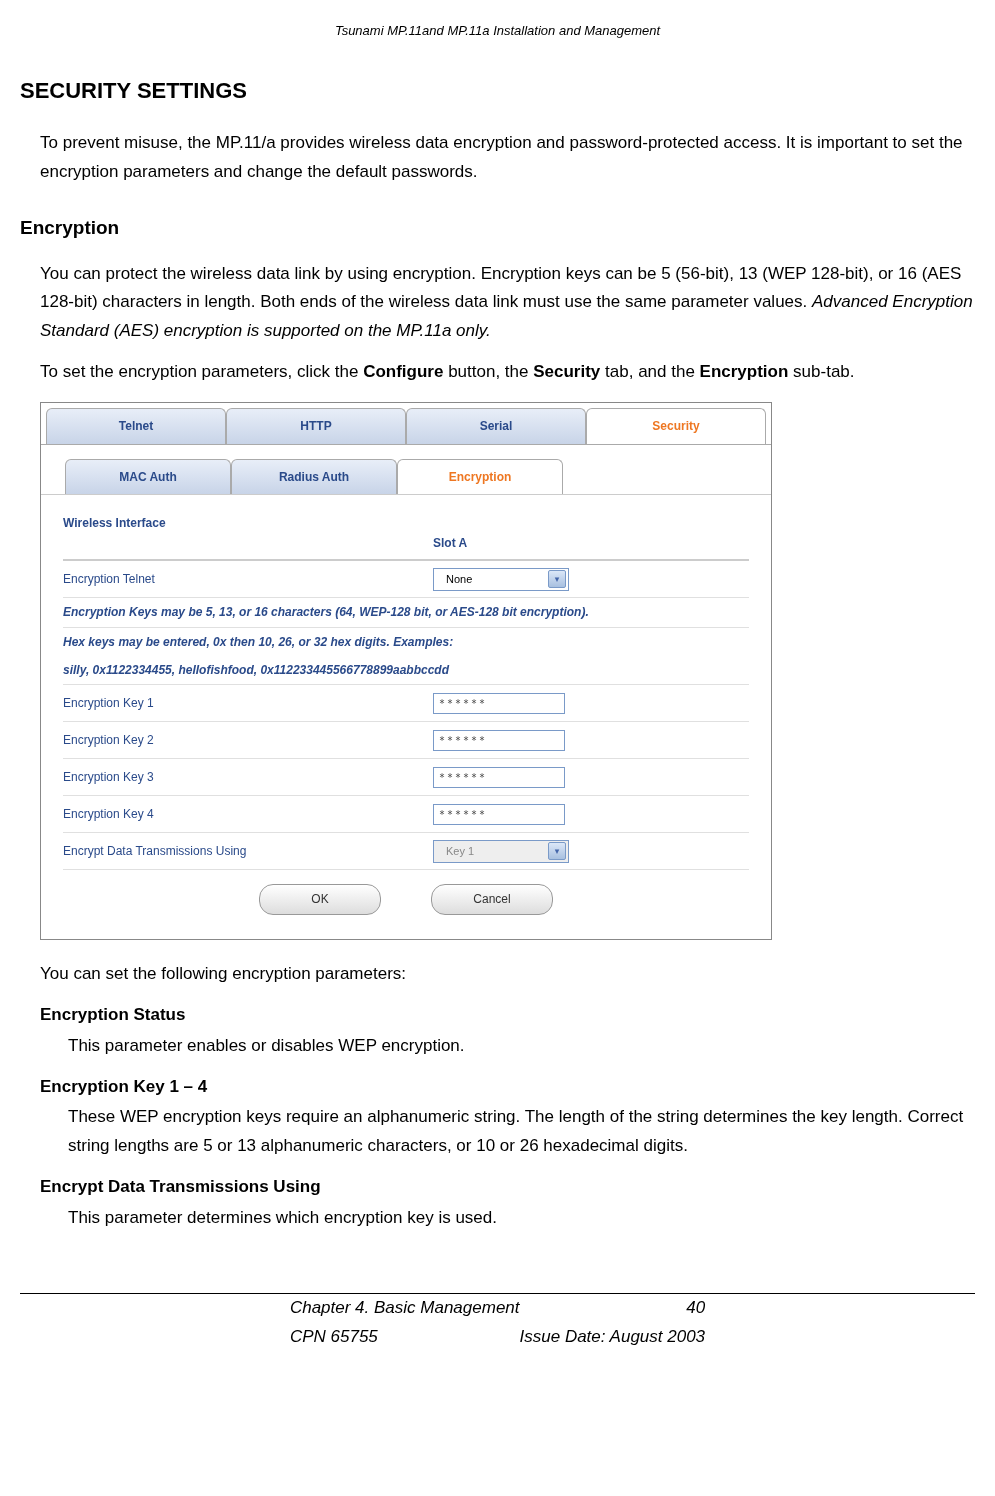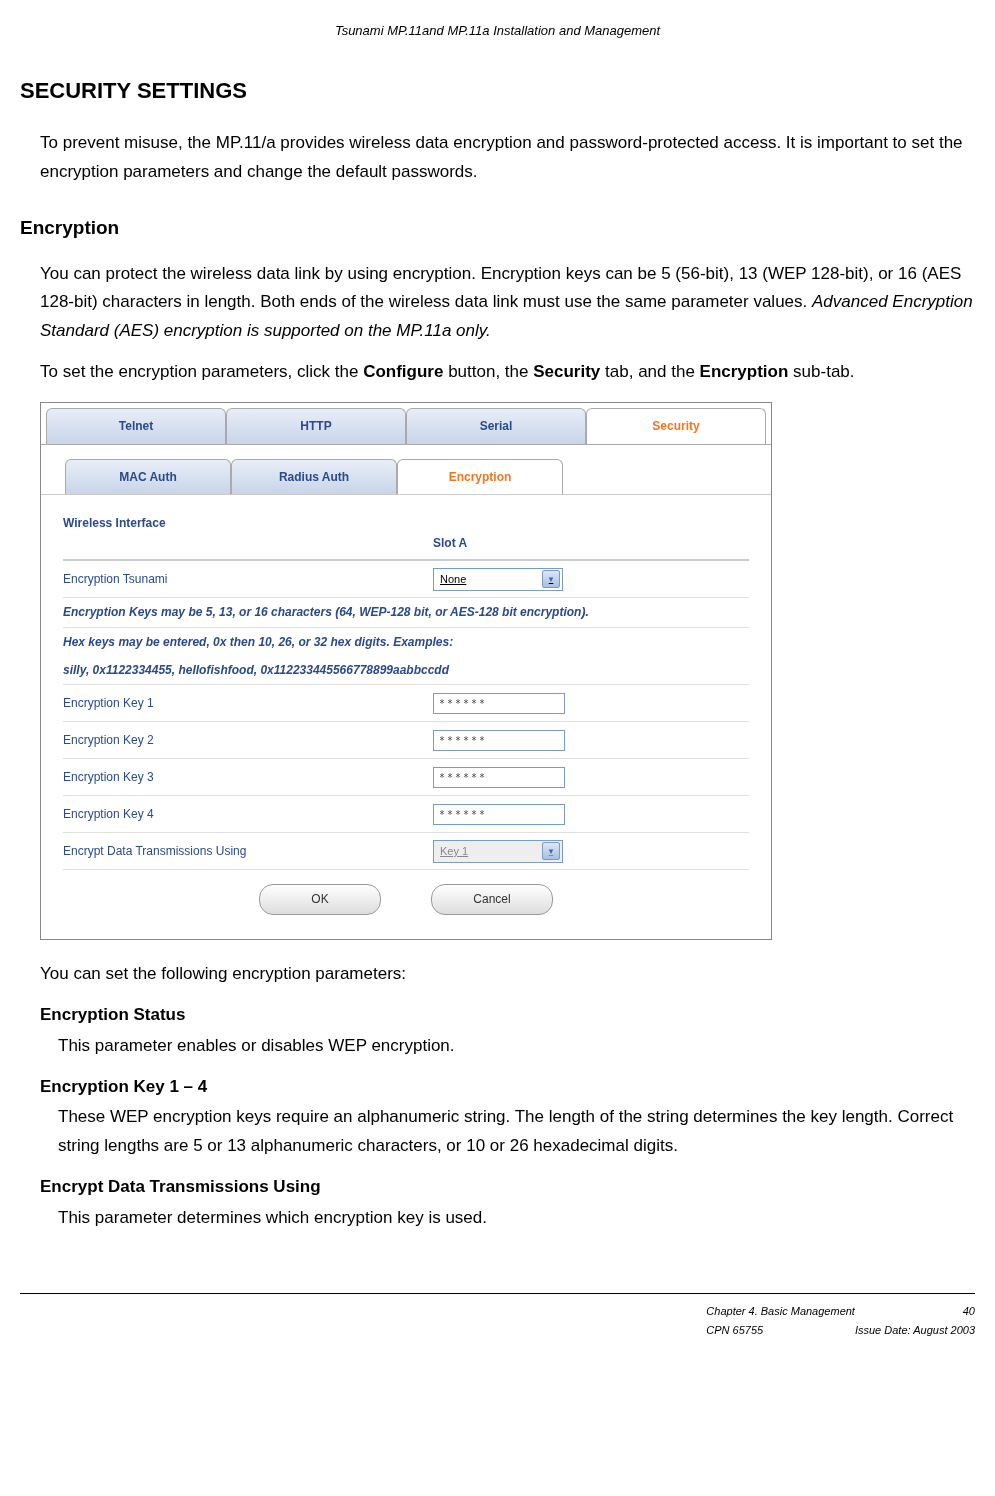--- a/index.html
+++ b/index.html
@@ -24,21 +24,21 @@
     }
     h2 {
       font-size: 19px;
       font-weight: bold;
       margin: 25px 0 15px;
     }
     .indent {
       margin-left: 20px;
     }
     .deep-indent {
-      margin-left: 38px;
+      margin-left: 48px;
     }
     p {
       margin: 12px 0;
     }
     .bold {
       font-weight: bold;
     }
     .italic {
       font-style: italic;
     }
@@ -127,24 +127,23 @@
       font-weight: bold;
       color: #2a4a8a;
       margin-top: 20px;
     }
     .select-box {
       display: inline-flex;
       align-items: center;
       justify-content: space-between;
       border: 1px solid #7a9ac8;
       background: #fff;
-      padding: 1px 2px 1px 6px;
+      padding: 1px 2px 1px 12px;
       width: 120px;
       font-size: 11px;
-      text-decoration: underline;
     }
     .select-box.disabled {
       background: #eee;
       color: #888;
     }
     .chev {
       width: 16px;
       height: 16px;
       background: linear-gradient(#dbe7f8, #a8c0e0);
       border: 1px solid #7a9ac8;
@@ -182,25 +181,25 @@
       font-size: 12px;
       color: #333;
     }
     .param-title {
       font-weight: bold;
       margin: 10px 0 2px 20px;
     }
     .footer {
       border-top: 1px solid #000;
       margin-top: 60px;
-      padding-top: 8px;
-      display: flex;
-      justify-content: flex-end;
+      padding-top: 0;
+      display: flex;
+      justify-content: center;
       font-style: italic;
-      font-size: 11px;
+      font-size: 17px;
     }
     .footer .col {
       display: flex;
       flex-direction: column;
     }
     .footer .col.right { text-align: right; }
   </style>
 </head>
 <body>
 
@@ -233,21 +232,21 @@
     <div class="tab sub">MAC Auth</div>
     <div class="tab sub">Radius Auth</div>
     <div class="tab sub active">Encryption</div>
   </div>
   <div class="panel">
     <div class="hdr-row">
       <div class="left">Wireless Interface</div>
       <div class="right">Slot A</div>
     </div>
     <div class="row">
-      <div class="left">Encryption Tsunami</div>
+      <div class="left">Encryption Telnet</div>
       <div class="right">
         <div class="select-box">
           <span>None</span>
           <span class="chev">▾</span>
         </div>
       </div>
     </div>
     <div class="row-note">Encryption Keys may be 5, 13, or 16 characters (64, WEP-128 bit, or AES-128 bit encryption).</div>
     <div class="row-note" style="border-bottom:none">Hex keys may be entered, 0x then 10, 26, or 32 hex digits. Examples:</div>
     <div class="row-note">silly, 0x1122334455, hellofishfood, 0x112233445566778899aabbccdd</div>

